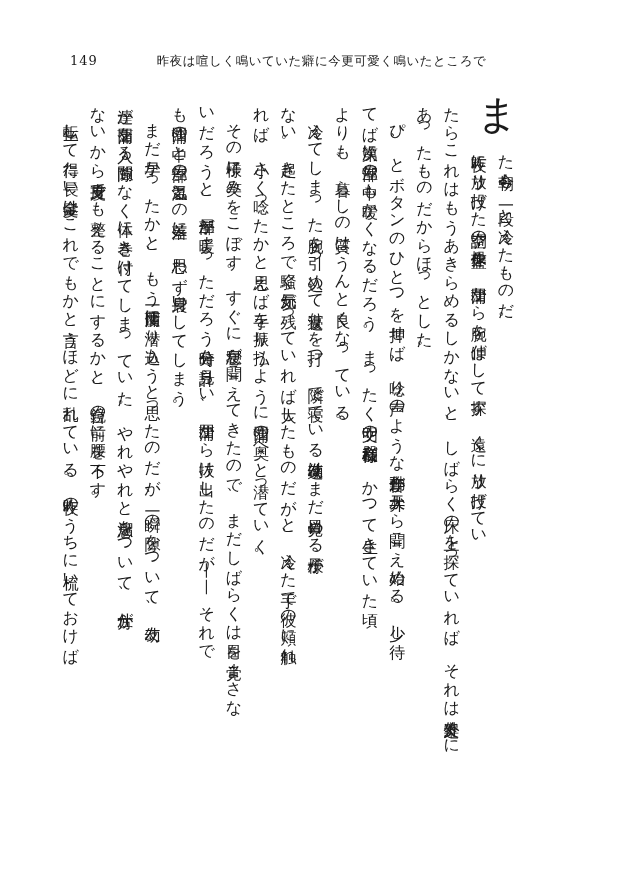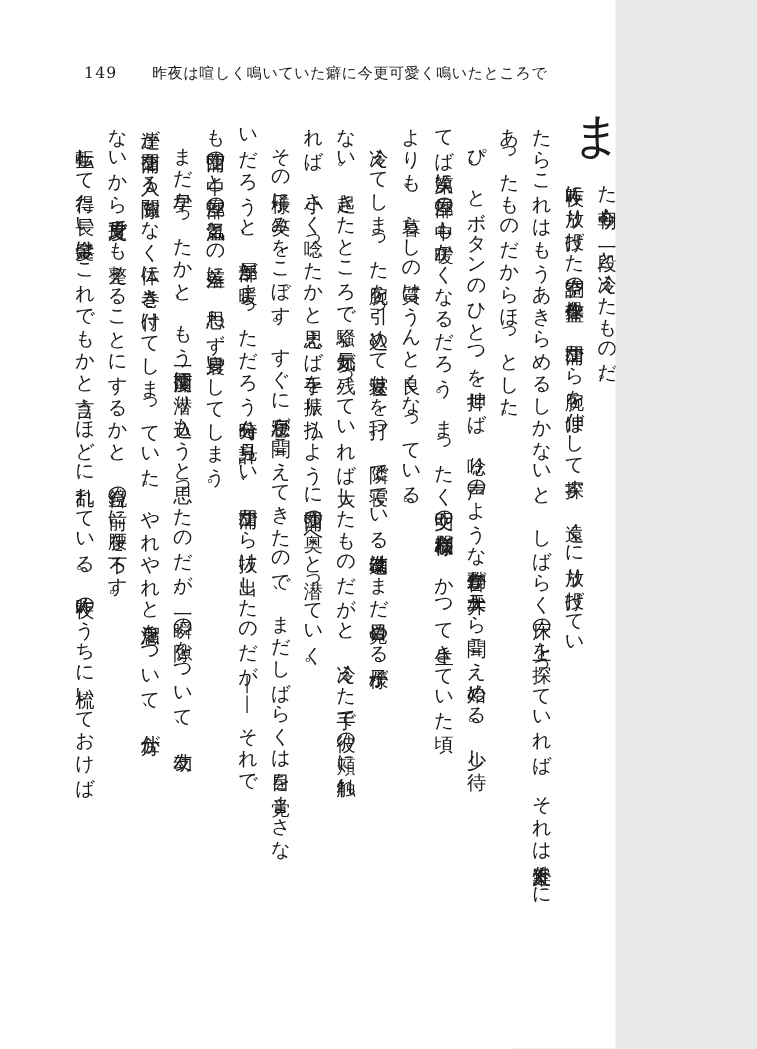--- a/index.html
+++ b/index.html
@@ -2,21 +2,21 @@
 <html lang="ja"><head>
 <meta charset="utf-8">
 <style>
   html, body {
     margin: 0;
     padding: 0;
     background: #e8e8e8;
   }
   .page {
     position: relative;
-    width: 513px;
+    width: 631px;
     height: 874px;
     background: #ffffff;
     overflow: hidden;
     font-family: "DejaVu Serif", "Liberation Serif", serif;
     color: #1a1a1a;
   }
   .page-header {
     position: absolute;
     top: 53px;
     left: 70px;
@@ -25,21 +25,21 @@
     align-items: baseline;
     font-size: 12.5px;
     letter-spacing: 0.5px;
     white-space: nowrap;
   }
   .page-number {
     font-size: 13px;
     letter-spacing: 1px;
   }
   .running-title {
-    margin-left: 29px;
+    margin-left: 59px;
   }
   .text-body {
     position: absolute;
     inset: 0;
   }
   .drop-cap {
     position: absolute;
     left: 477px;
     top: 94px;
     font-size: 40px;

